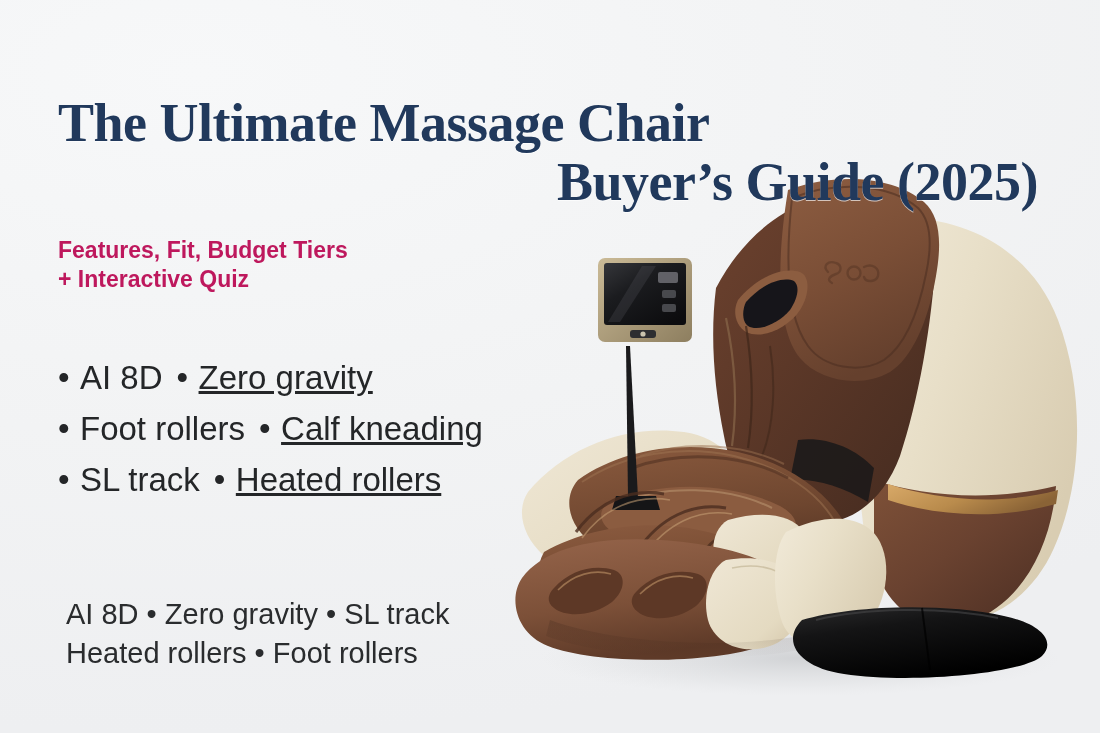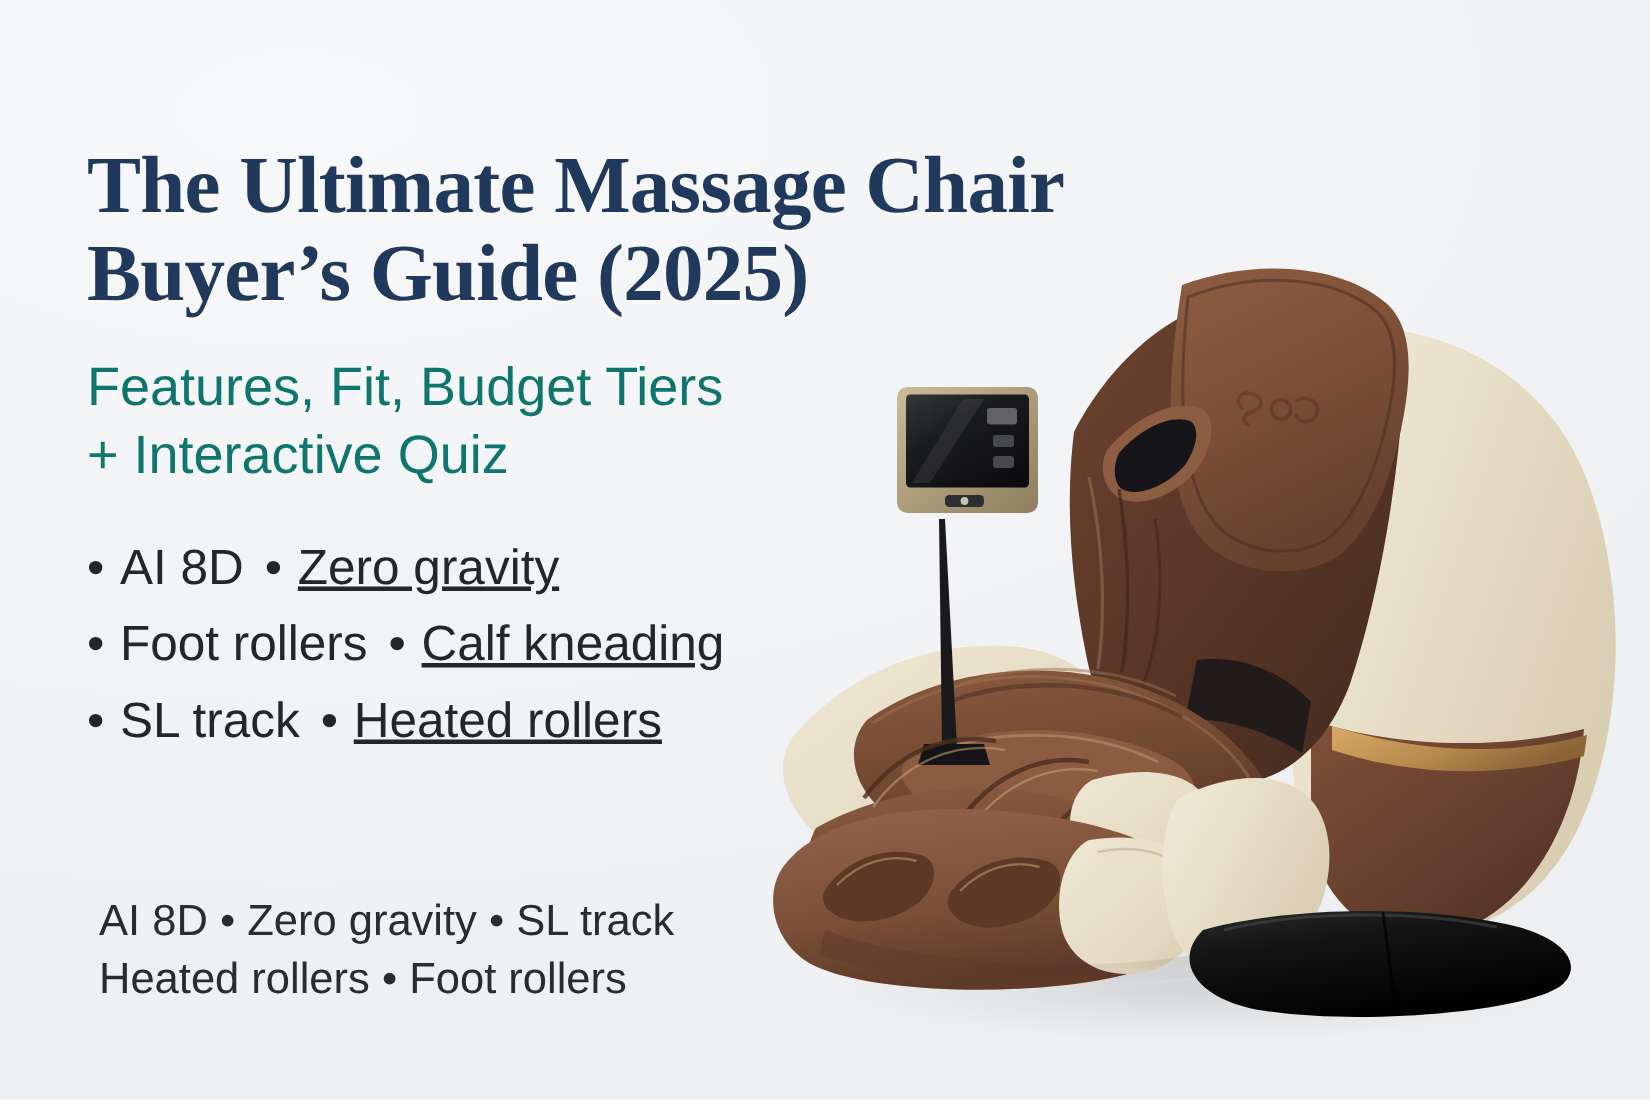--- a/index.html
+++ b/index.html
@@ -44,31 +44,31 @@
     font-family: "Liberation Serif", "DejaVu Serif", serif;
     font-weight: bold;
     font-size: 54px;
     line-height: 0.96;
     letter-spacing: -0.5px;
     color: #21395c;
     text-shadow: 0 1px 0 rgba(255,255,255,0.65);
     white-space: nowrap;
   }
   .headline .l1 { display: block; }
-  .headline .l2 { display: block; margin-top: 7px; }
+  .headline .l2 { display: block; margin-top: 7px; text-align: right; }
 
   .subtitle {
     position: absolute;
     top: 236px;
     left: 0;
     width: 560px;
-    font-size: 36px;
+    font-size: 23px;
     line-height: 1.24;
-    color: #0f766e;
-    font-weight: 400;
+    color: #be185d;
+    font-weight: 700;
   }
   .subtitle .s2 { display: block; }
 
   .feature-list {
     position: absolute;
     top: 352px;
     left: 0;
     width: 560px;
     margin: 0;
     padding: 0;

